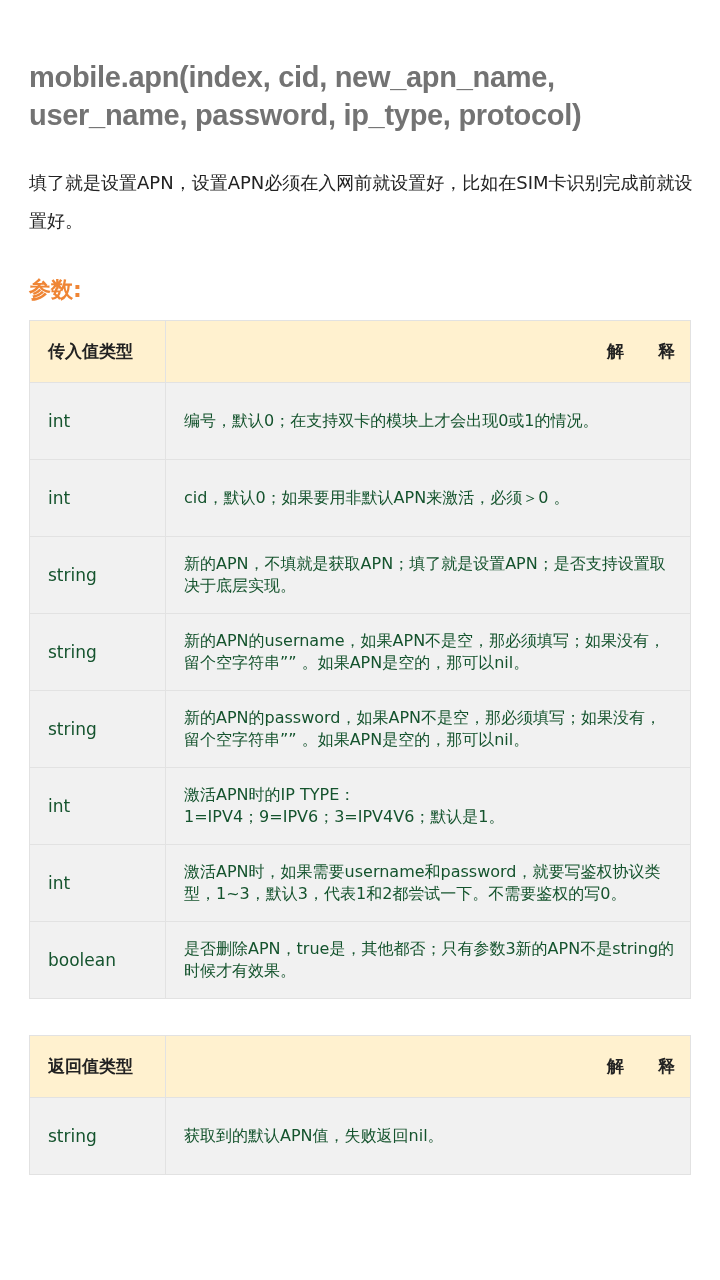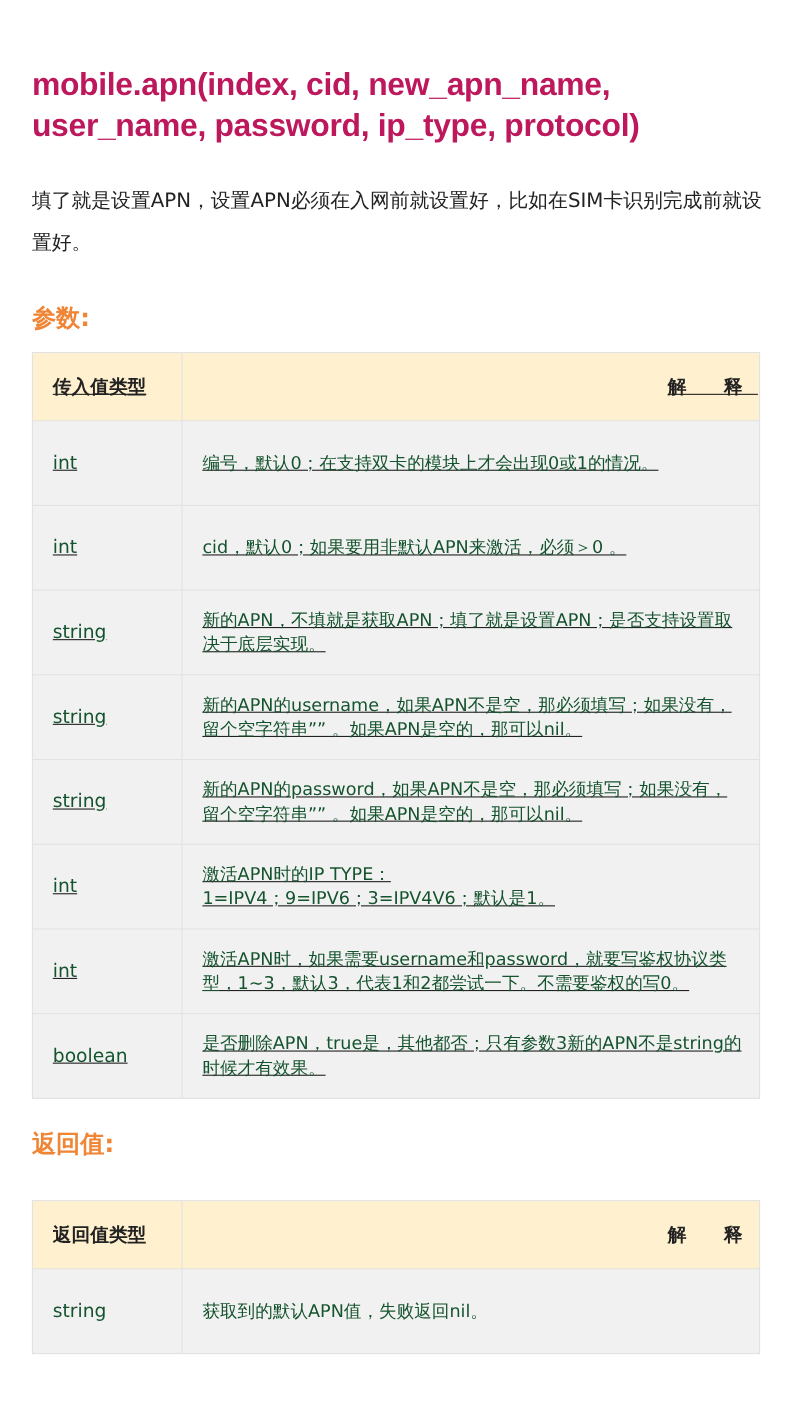--- a/index.html
+++ b/index.html
@@ -20,21 +20,21 @@
       left: 29px;
       top: 58px;
       width: 662px;
     }
     .api-title {
       margin: 0;
       font-family: "Liberation Sans", "DejaVu Sans", sans-serif;
       font-weight: bold;
       font-size: 29px;
       line-height: 38px;
-      color: #be185d;
+      color: #737373;
       letter-spacing: -0.3px;
     }
     .desc {
       margin: 30px 0 0 0;
       font-size: 18px;
       line-height: 38px;
       color: #222222;
       width: 680px;
     }
     .section-heading {
@@ -46,21 +46,21 @@
     }
     .params-heading { margin-top: 36px; }
     .returns-heading { margin-top: 28px; }
 
     table.doc-table {
       border-collapse: collapse;
       width: 662px;
       table-layout: fixed;
       font-size: 16px;
     }
-    .params-table { margin-top: 16px; text-decoration: underline; }
+    .params-table { margin-top: 16px; }
     .returns-table { margin-top: 36px; }
 
     .doc-table th, .doc-table td {
       border: 1px solid #e2e2e2;
       vertical-align: middle;
     }
     .doc-table col.c1 { width: 136px; }
     .doc-table th {
       background: #fff1cf;
       height: 59px;
@@ -137,21 +137,20 @@
         <td class="type-cell">int</td>
         <td class="desc-cell">激活APN时，如果需要username和password，就要写鉴权协议类型，1~3，默认3，代表1和2都尝试一下。不需要鉴权的写0。</td>
       </tr>
       <tr>
         <td class="type-cell">boolean</td>
         <td class="desc-cell">是否删除APN，true是，其他都否；只有参数3新的APN不是string的时候才有效果。</td>
       </tr>
     </tbody>
   </table>
 
-  <h2 class="section-heading returns-heading">返回值:</h2>
   <table class="doc-table returns-table">
     <colgroup>
         <col class="c1">
         <col class="c2">
       </colgroup>
     <thead>
       <tr>
         <th class="h-type">返回值类型</th>
         <th class="h-desc">解 释</th>
       </tr>

